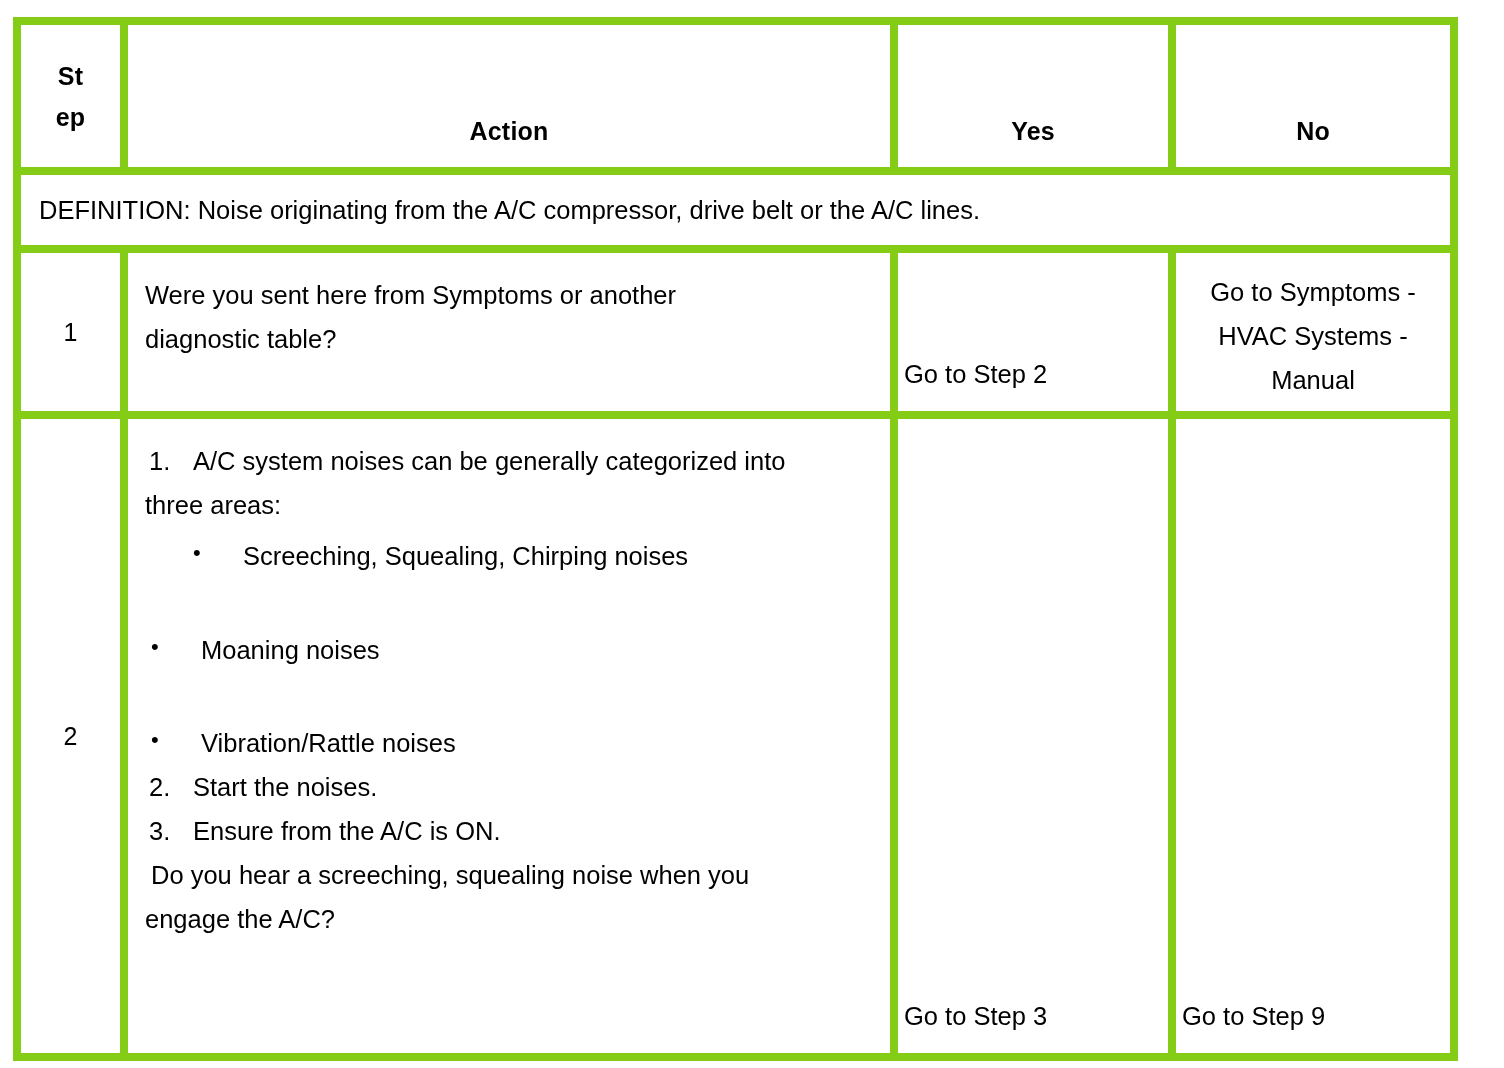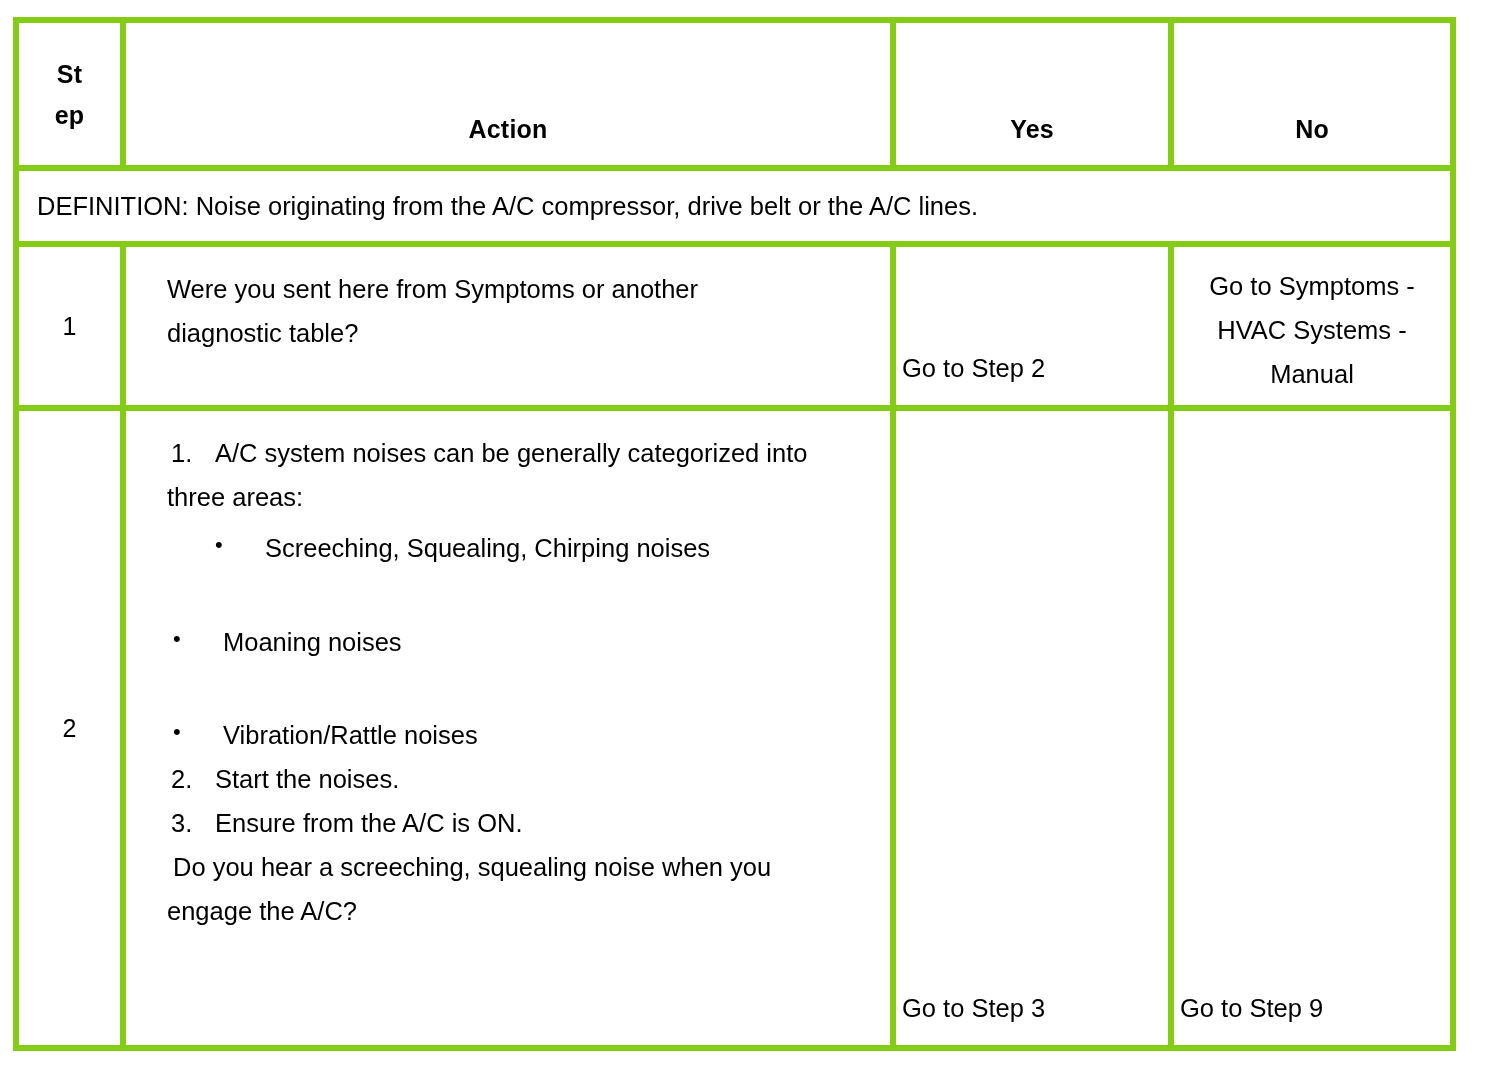--- a/index.html
+++ b/index.html
@@ -26,21 +26,21 @@
   .diag-table {
     position: absolute;
     left: 13px;
     top: 17px;
     width: 1437px;
     border-collapse: collapse;
     table-layout: fixed;
   }
   .diag-table td,
   .diag-table th {
-    border: 6px solid #84cc16;
+    border: 8px solid #84cc16;
     padding: 0;
     vertical-align: top;
     background: #ffffff;
   }
 
   
   .col-step  { width: 107px; }
   .col-act   { width: 770px; }
   .col-yes   { width: 278px; }
   .col-no    { width: 282px; }
@@ -98,24 +98,23 @@
     top: 50%;
     transform: translateY(-50%);
     text-align: center;
     font-size: 25px;
   }
   .action-cell {
     position: relative;
     padding: 0;
   }
   .action-inner {
-    padding: 21px 10px 10px 26px;
+    padding: 21px 10px 10px 17px;
     font-size: 25.5px;
     line-height: 1.72;
-    margin-left: 15px;
   }
   .yn-cell {
     position: relative;
   }
   .yn-bottom {
     position: absolute;
     left: 6px;
     right: 6px;
     bottom: 14px;
     text-align: left;

